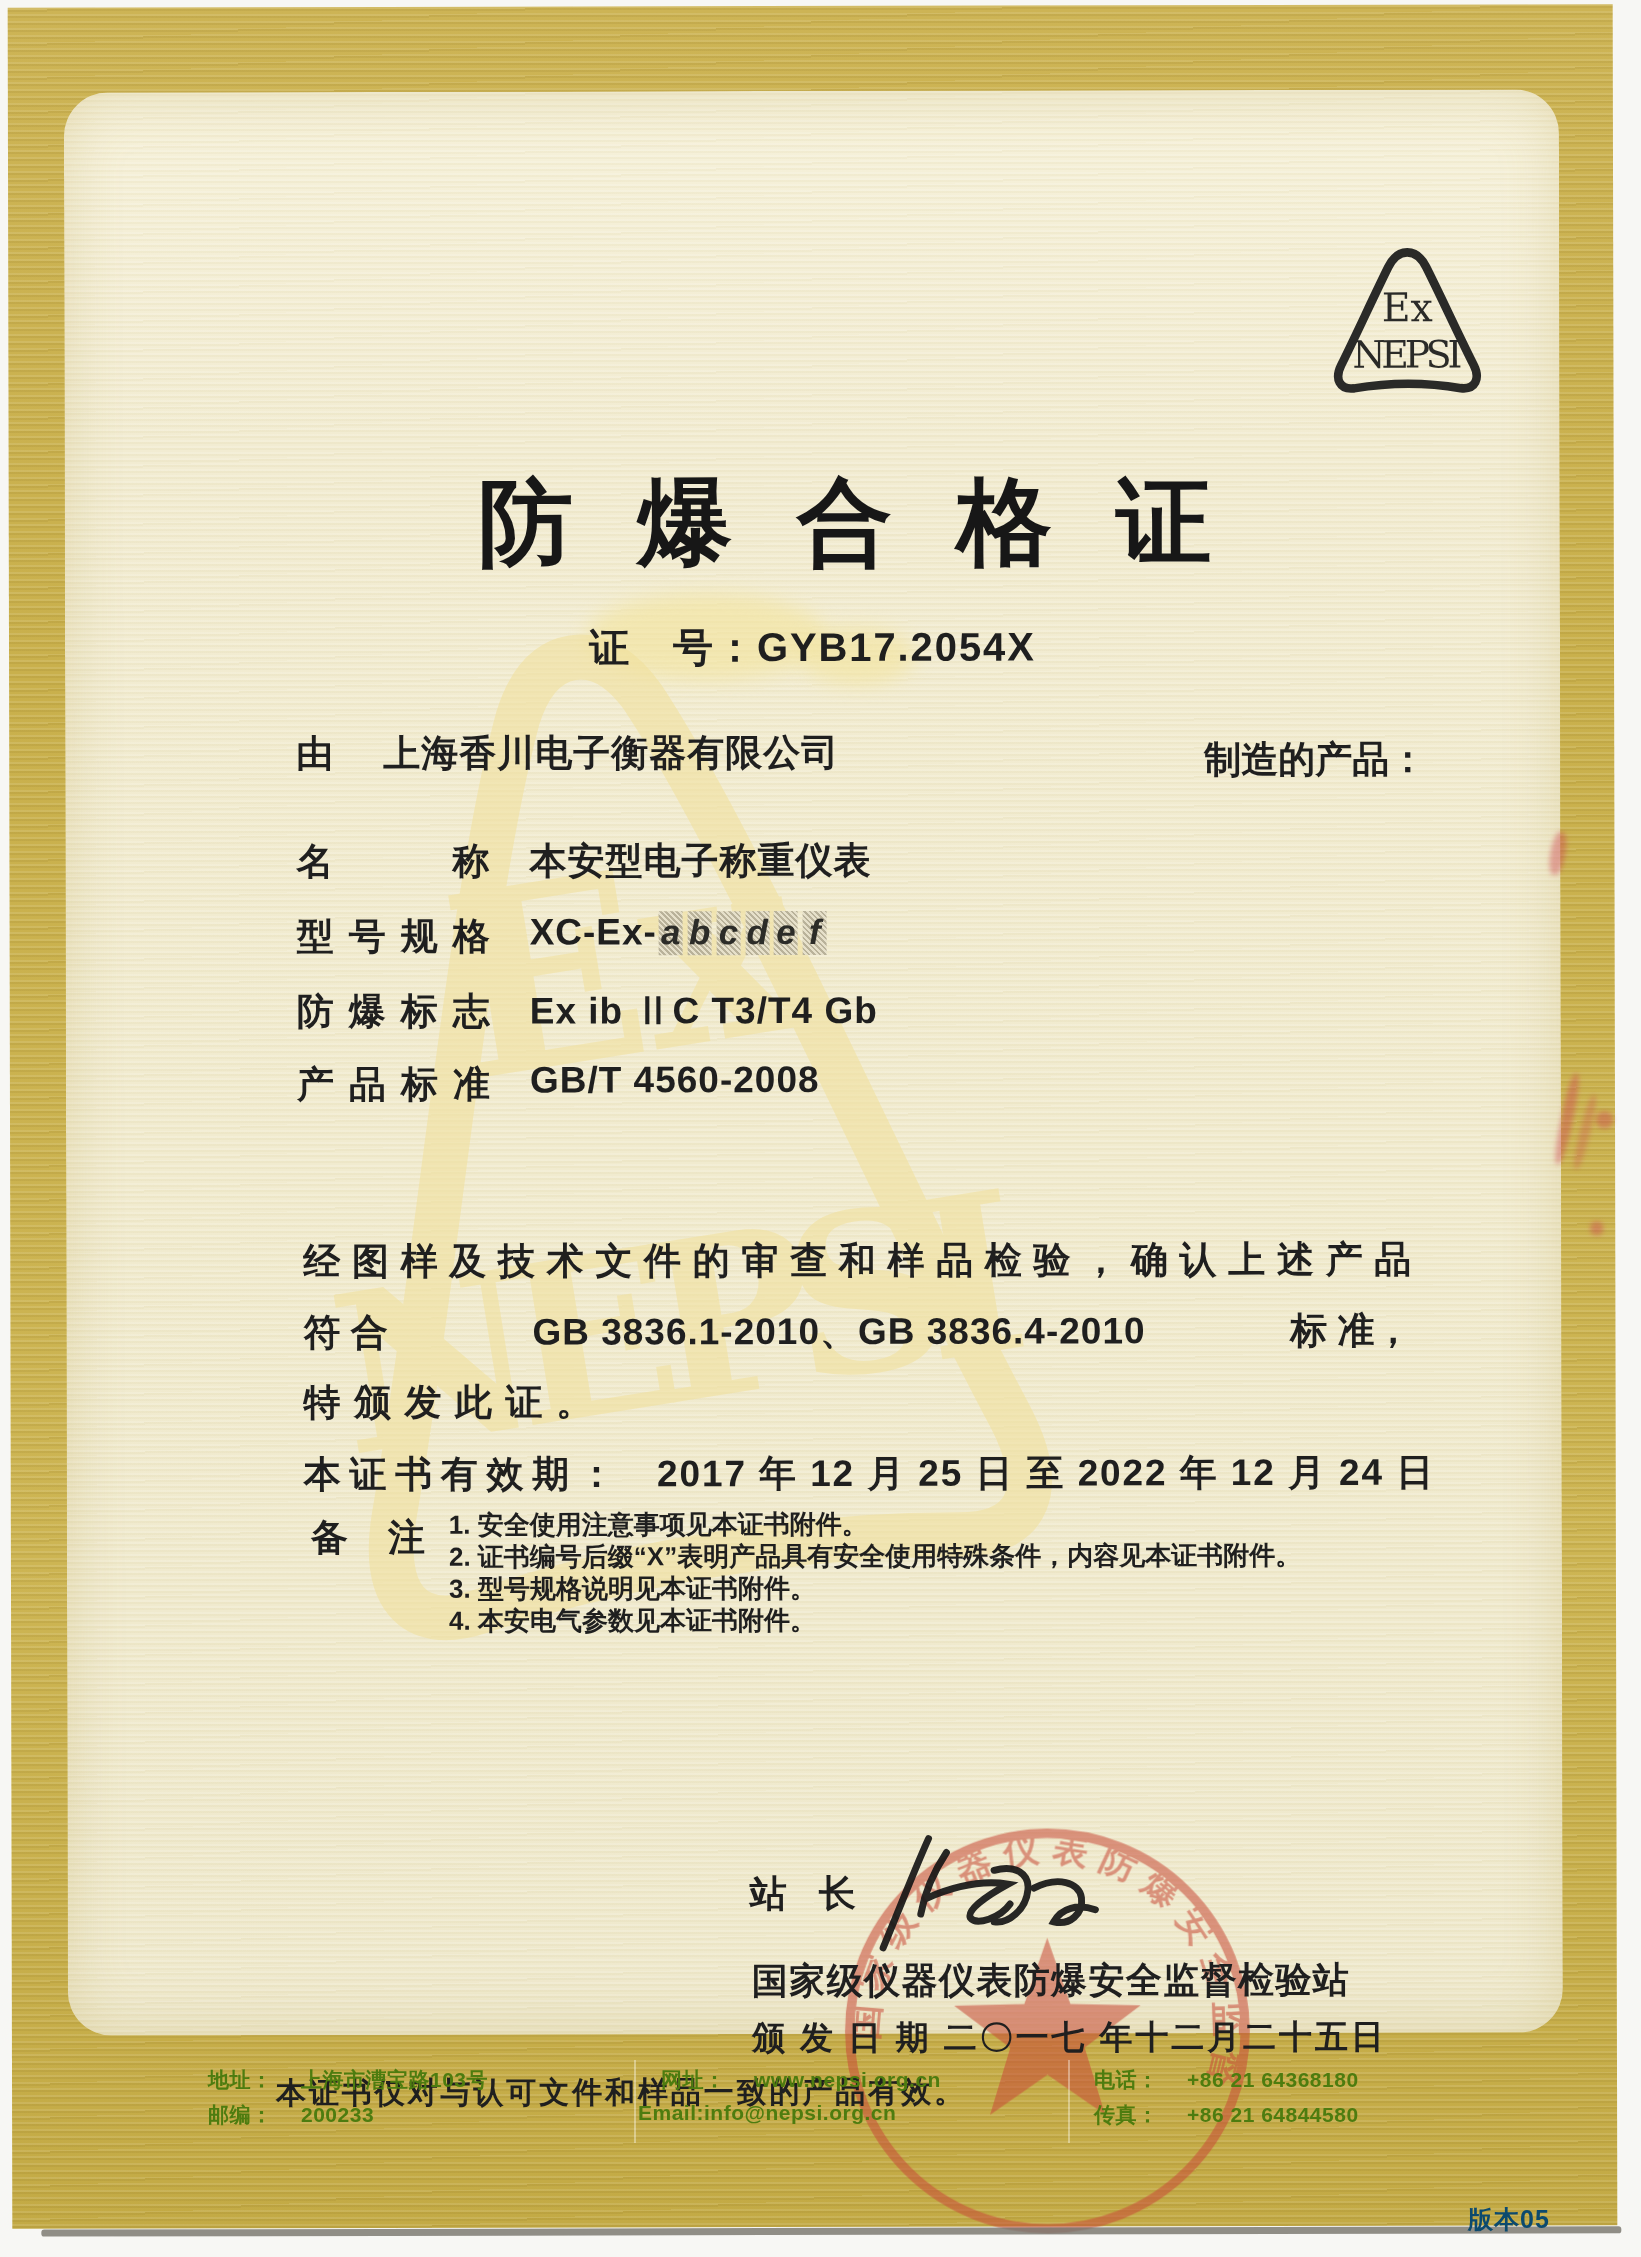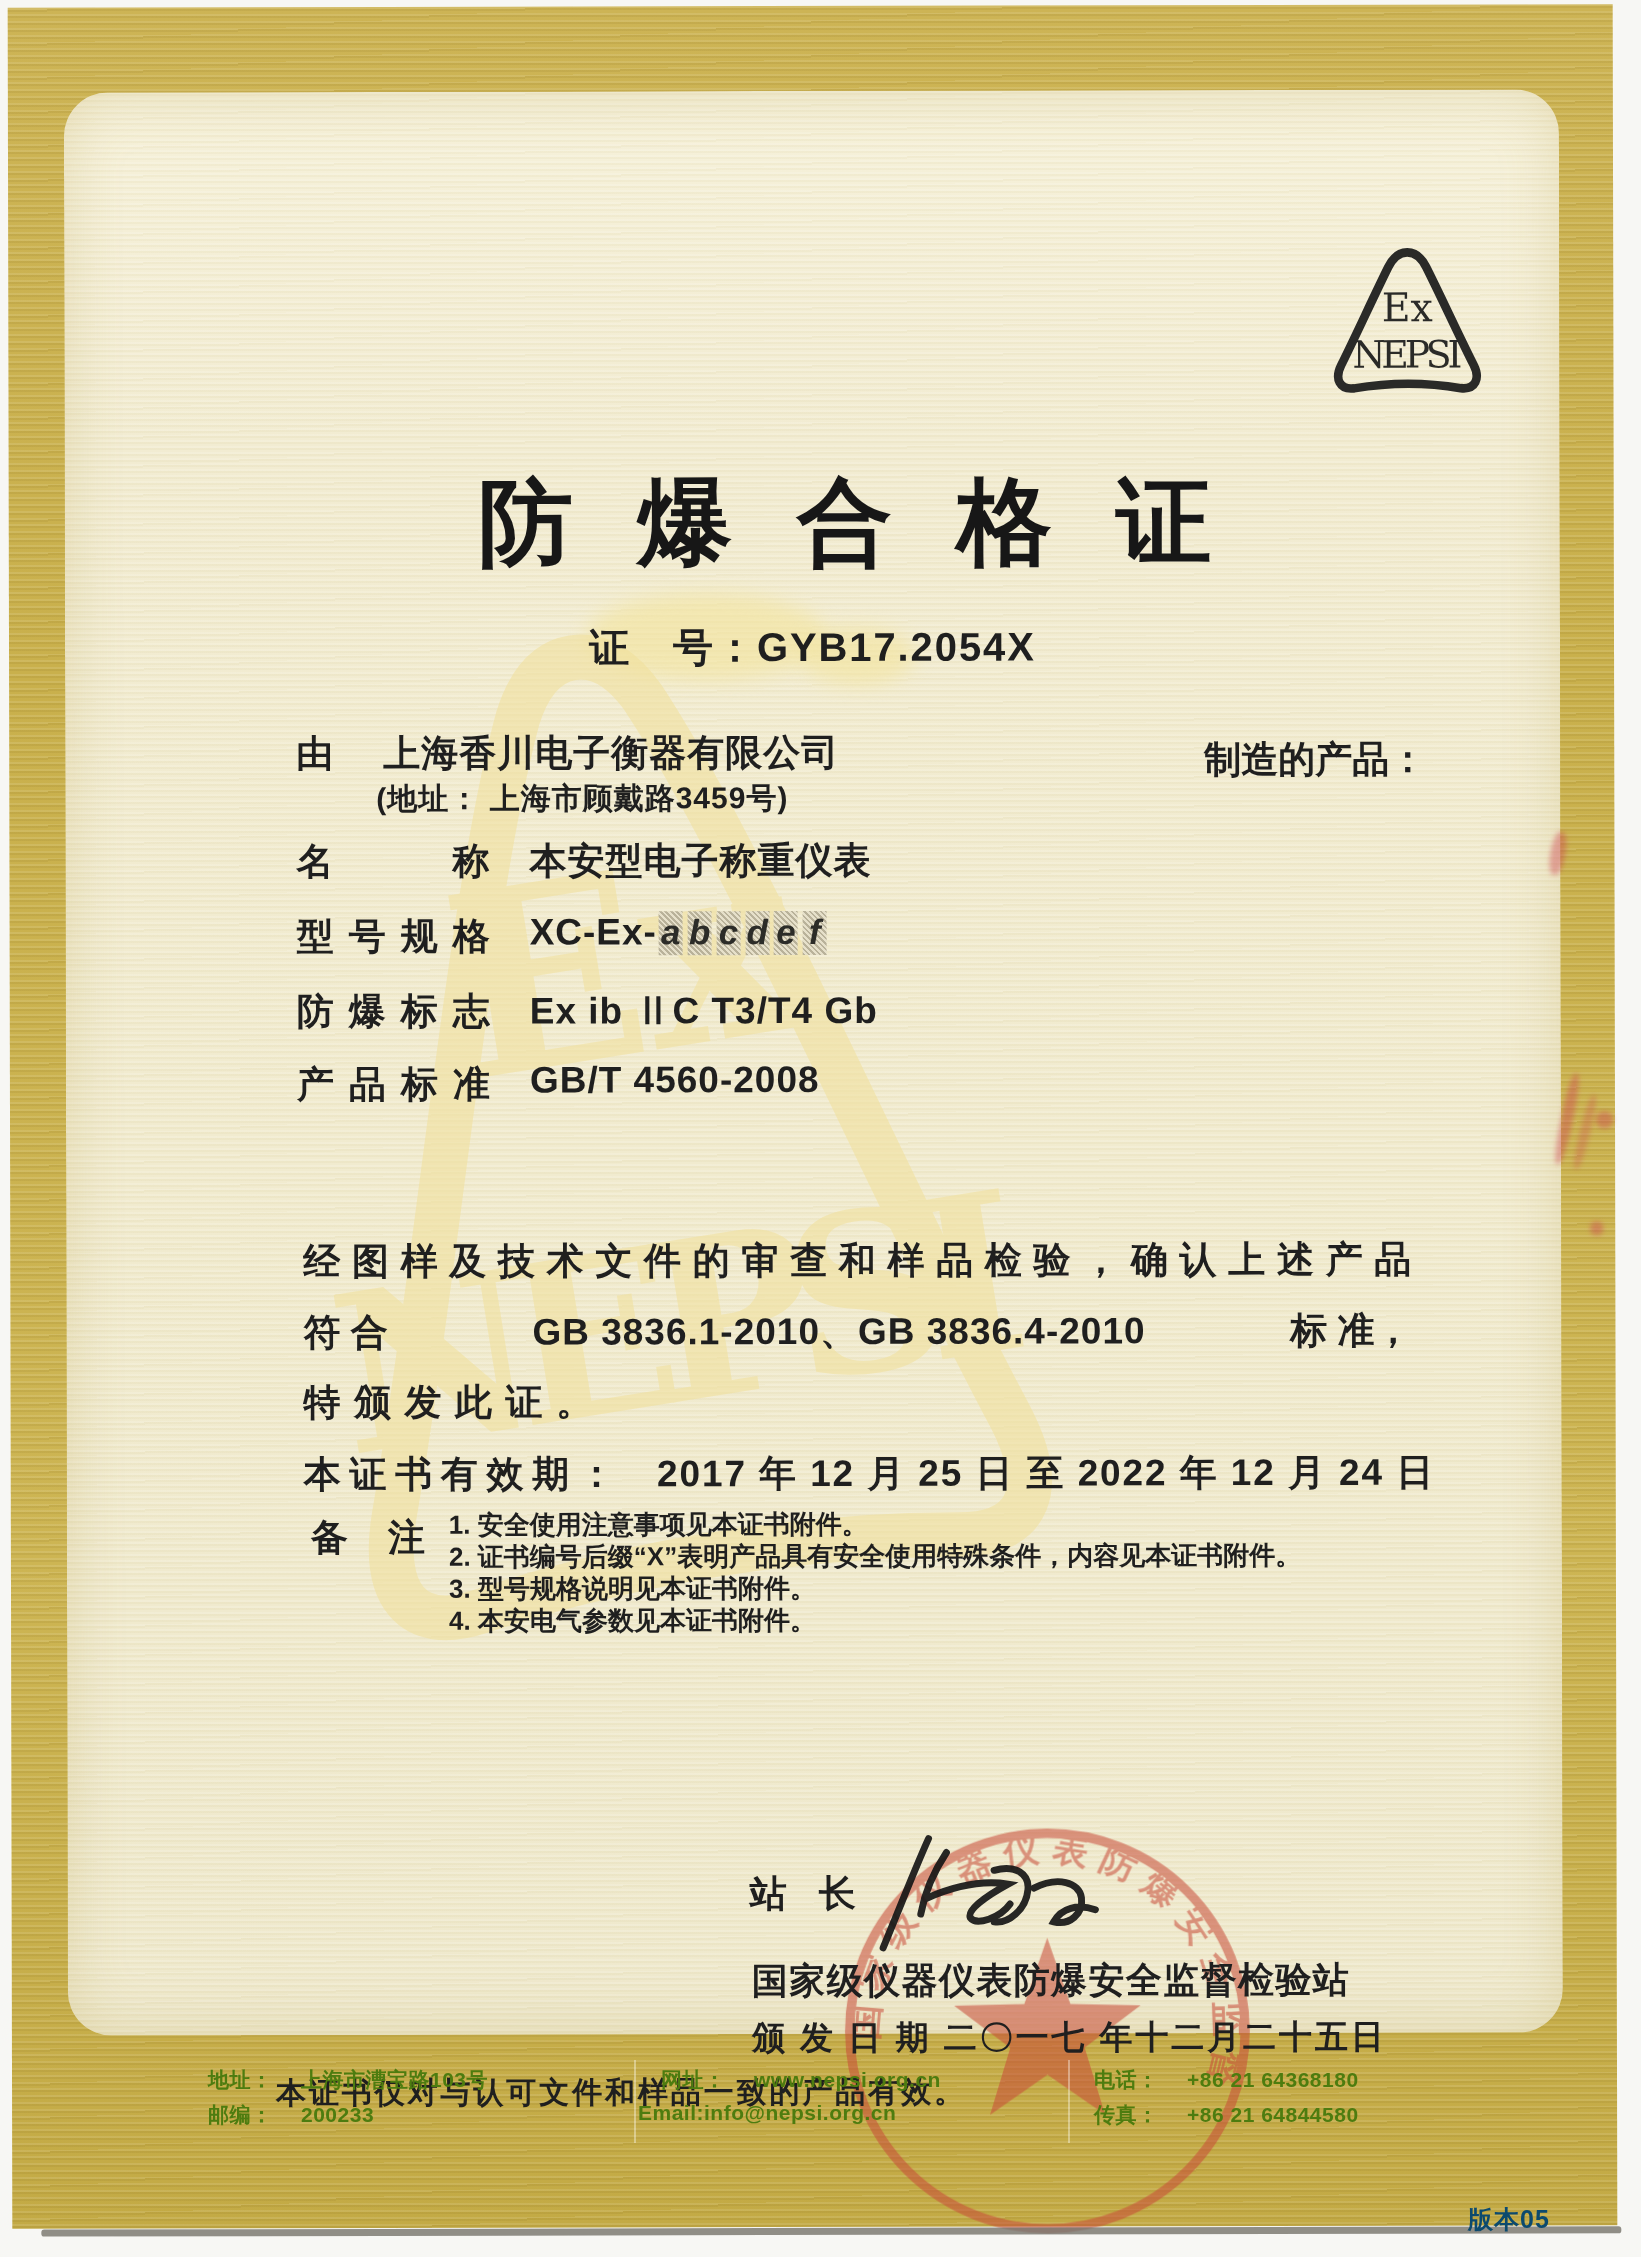--- a/index.html
+++ b/index.html
@@ -135,21 +135,20 @@
 
     <div class="title">防爆合格证</div>
 
     <div class="certno"><span>证　号：</span><span>GYB17.2054X</span></div>
 
     <div class="madeby">
       <span class="by">由</span>
       <span class="company">上海香川电子衡器有限公司</span>
       <span class="made">制造的产品：</span>
     </div>
-    <div class="addrline">(地址：  上海市顾戴路3459号)</div>
 
     <div class="f-row r1">
       <span class="f-label">名称</span><span class="f-value">本安型电子称重仪表</span>
     </div>
     <div class="f-row r2">
       <span class="f-label">型号规格</span><span class="f-value">XC-Ex-</span><span class="redacted">
           <span>a</span>
           <span>b</span>
           <span>c</span>
           <span>d</span>

